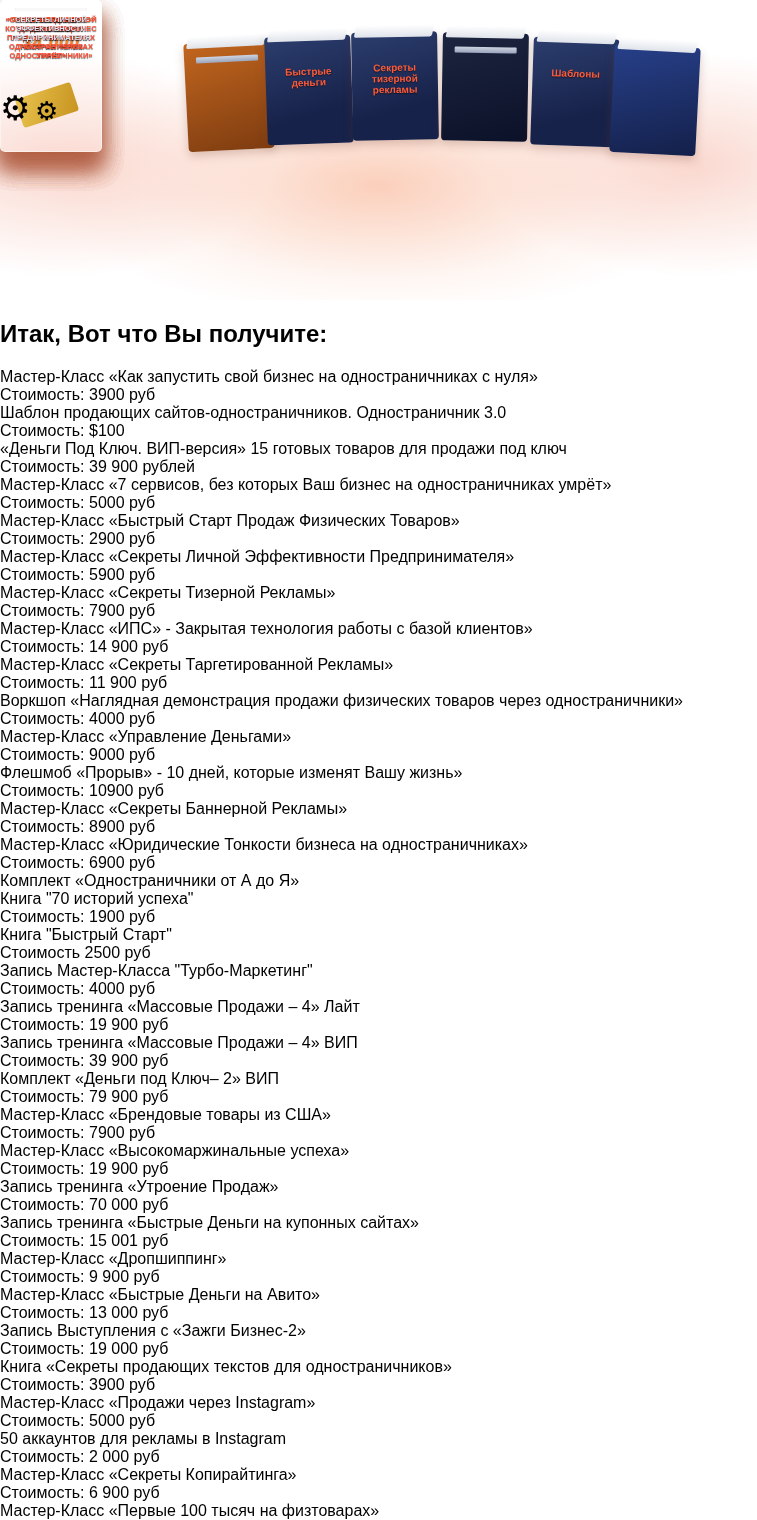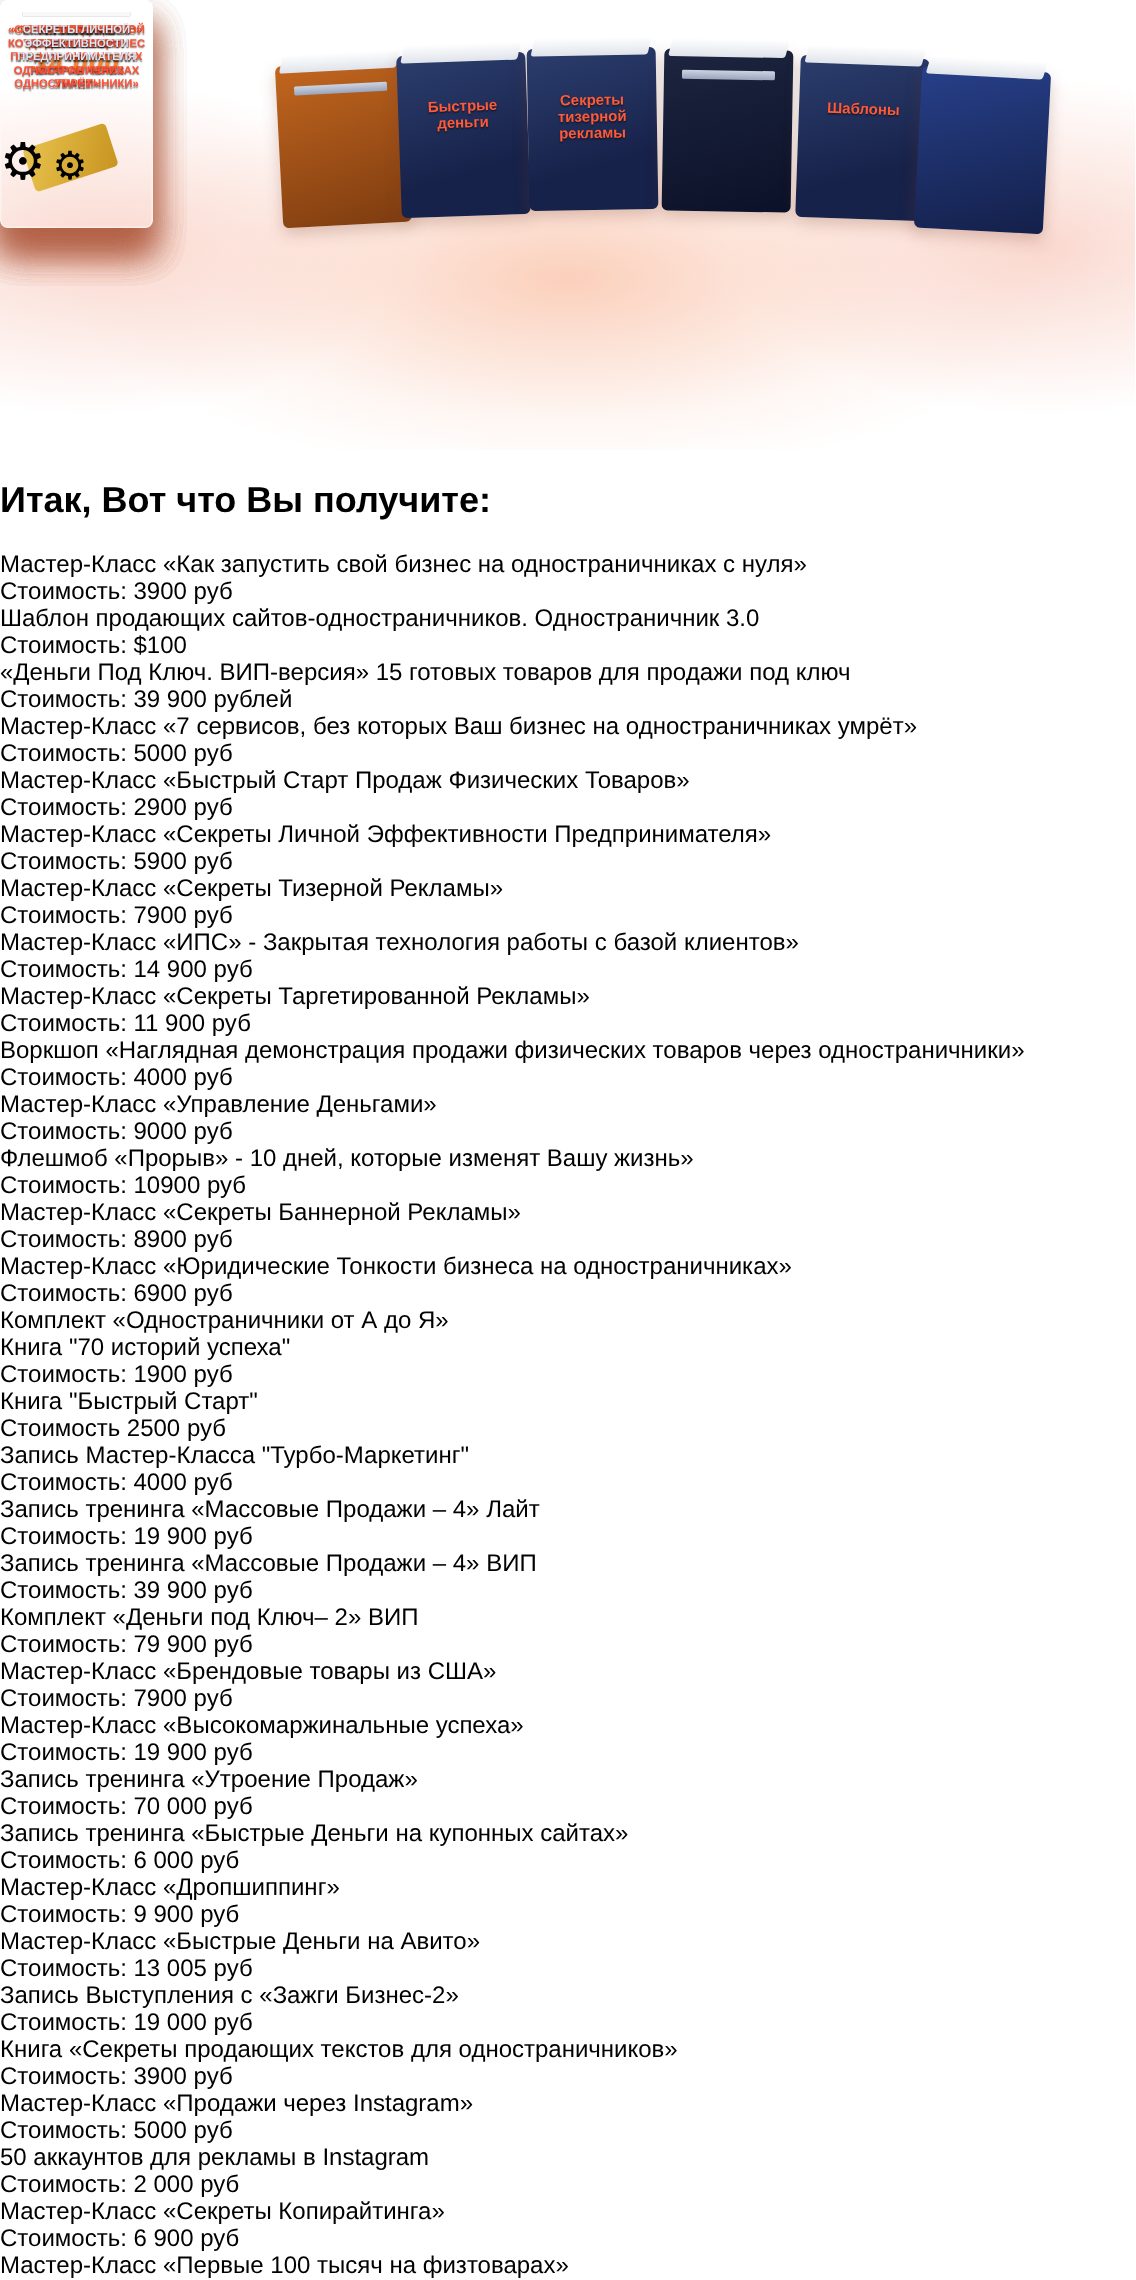--- a/index.html
+++ b/index.html
@@ -282,29 +282,29 @@
           </div>
         <div class="cell">
             <div class="title">Запись тренинга «Утроение Продаж»</div>
             <div class="price">Стоимость: 70 000 руб</div>
           </div>
       </div>
 
       <div class="row">
         <div class="cell shaded">
             <div class="title">Запись тренинга «Быстрые Деньги на купонных сайтах»</div>
-            <div class="price">Стоимость: 6 000 руб</div>
+            <div class="price">Стоимость: 15 001 руб</div>
           </div>
         <div class="cell shaded">
             <div class="title">Мастер-Класс «Дропшиппинг»</div>
             <div class="price">Стоимость: 9 900 руб</div>
           </div>
         <div class="cell shaded">
             <div class="title">Мастер-Класс «Быстрые Деньги на Авито»</div>
-            <div class="price">Стоимость: 13 005 руб</div>
+            <div class="price">Стоимость: 13 000 руб</div>
           </div>
       </div>
 
       <div class="row">
         <div class="cell">
             <div class="title">Запись Выступления с «Зажги Бизнес-2»</div>
             <div class="price">Стоимость: 19 000 руб</div>
           </div>
         <div class="cell">
             <div class="title">Книга «Секреты продающих текстов для одностраничников»</div>

